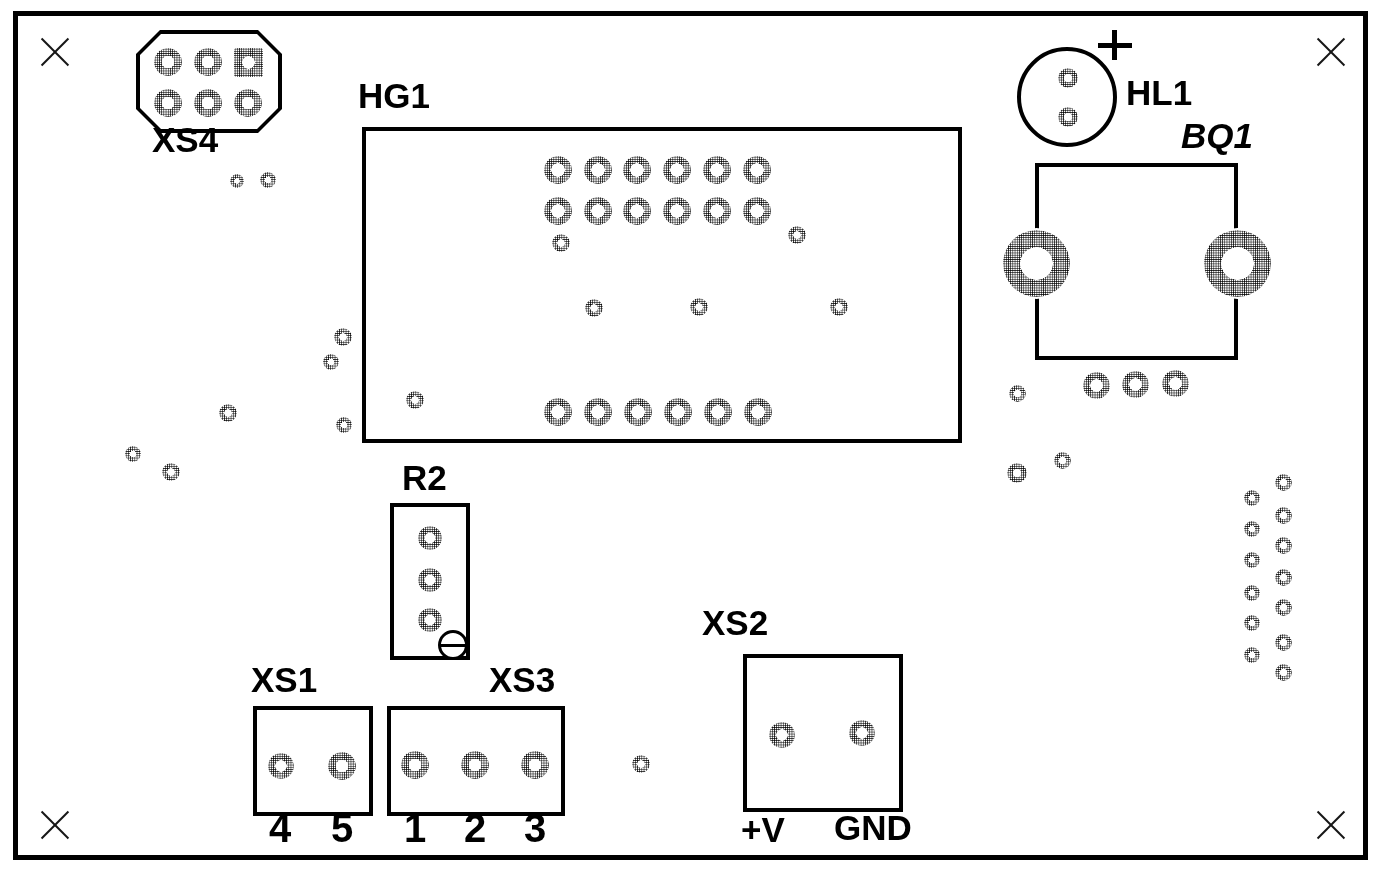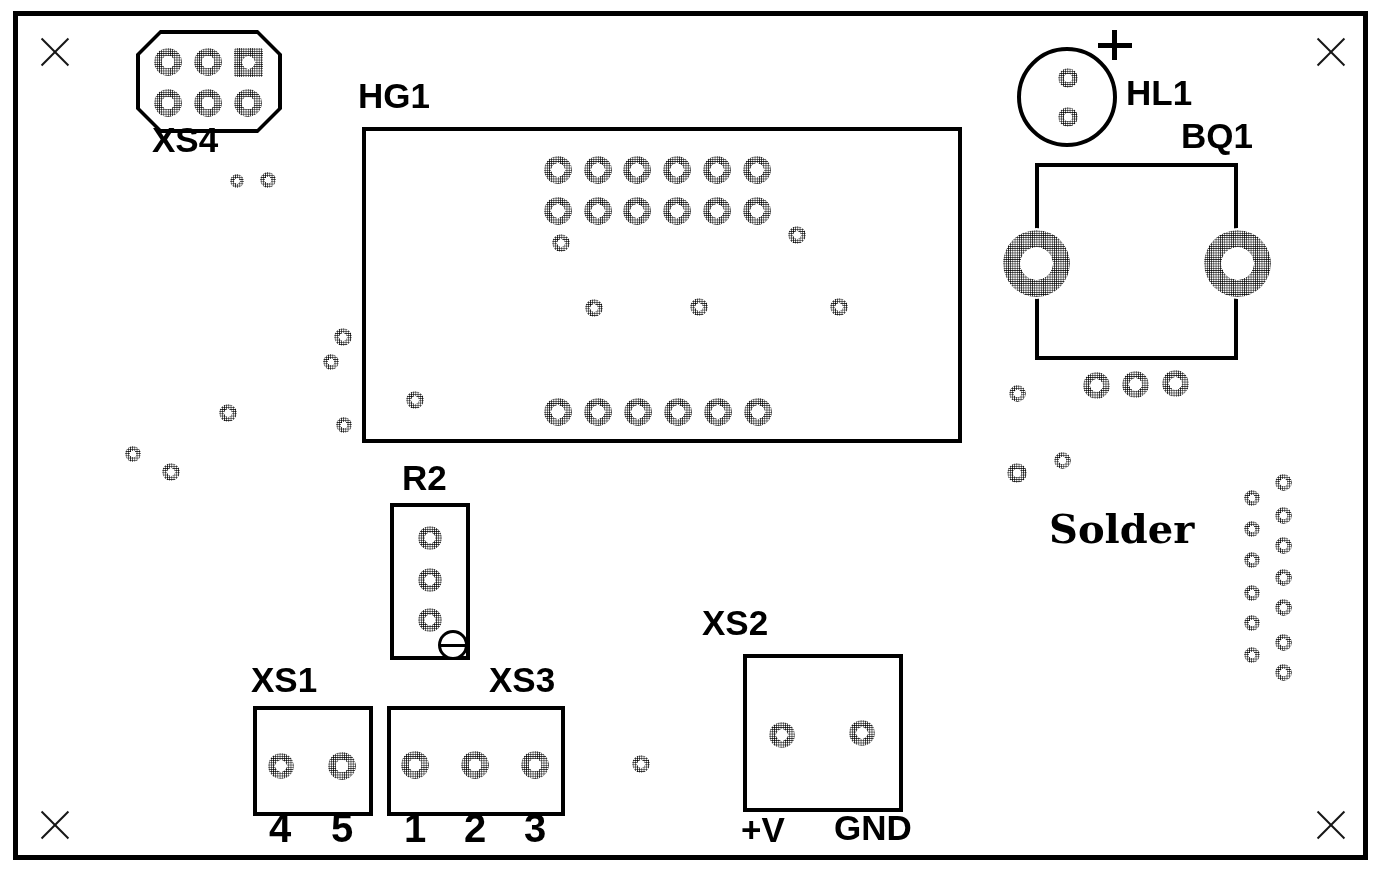--- a/index.html
+++ b/index.html
@@ -74,21 +74,21 @@
   </div>
   <div class="ref" style="left:152px;top:122px;">XS4</div>
 
   <div class="ref" style="left:358px;top:78px;">HG1</div>
   <div class="outline" style="left:362px;top:127px;width:592px;height:308px;"></div>
 
   <div class="outline circle" style="left:1017px;top:47px;width:92px;height:92px;"></div>
   <div class="plus"></div>
   <div class="ref" style="left:1126px;top:75px;">HL1</div>
 
-  <div class="ref" style="left:1181px;top:118px;">BQ1</div>
+  <div class="ref" style="left:1181px;top:118px;font-style:italic;">BQ1</div>
   <div class="outline" style="left:1035px;top:163px;width:195px;height:189px;"></div>
 
   <div class="ref" style="left:402px;top:460px;">R2</div>
   <div class="outline" style="left:390px;top:503px;width:72px;height:149px;"></div>
   <div class="screw"></div>
 
   <div class="ref" style="left:251px;top:662px;">XS1</div>
   <div class="outline" style="left:253px;top:706px;width:112px;height:102px;"></div>
   <div class="pin" style="left:280px;top:808px;">4</div>
   <div class="pin" style="left:342px;top:808px;">5</div>
@@ -98,21 +98,20 @@
   <div class="pin" style="left:415px;top:808px;">1</div>
   <div class="pin" style="left:475px;top:808px;">2</div>
   <div class="pin" style="left:535px;top:808px;">3</div>
 
   <div class="ref" style="left:702px;top:605px;">XS2</div>
   <div class="outline" style="left:743px;top:654px;width:152px;height:150px;"></div>
   <div class="ref" style="left:741px;top:812px;">+V</div>
   <div class="ref" style="left:834px;top:810px;">GND</div>
 
   <div class="title-block">
-    <div class="title-line">Solder</div>
   </div>
 
   <div>
       <div class="pad" style="left: 154px; top: 48px; width: 28px; height: 28px; mask-image: radial-gradient(circle closest-side, transparent 6px, rgb(0, 0, 0) 6.5px);"></div>
       <div class="pad" style="left: 194px; top: 48px; width: 28px; height: 28px; mask-image: radial-gradient(circle closest-side, transparent 6px, rgb(0, 0, 0) 6.5px);"></div>
       <div class="pad sq" style="left: 233.5px; top: 47.5px; width: 29px; height: 29px; mask-image: radial-gradient(circle closest-side, transparent 6px, rgb(0, 0, 0) 6.5px);"></div>
       <div class="pad" style="left: 154px; top: 89px; width: 28px; height: 28px; mask-image: radial-gradient(circle closest-side, transparent 6px, rgb(0, 0, 0) 6.5px);"></div>
       <div class="pad" style="left: 194px; top: 89px; width: 28px; height: 28px; mask-image: radial-gradient(circle closest-side, transparent 6px, rgb(0, 0, 0) 6.5px);"></div>
       <div class="pad" style="left: 234px; top: 89px; width: 28px; height: 28px; mask-image: radial-gradient(circle closest-side, transparent 6px, rgb(0, 0, 0) 6.5px);"></div>
       <div class="pad" style="left: 230px; top: 174px; width: 14px; height: 14px; mask-image: radial-gradient(circle closest-side, transparent 2.5px, rgb(0, 0, 0) 3px);"></div>

